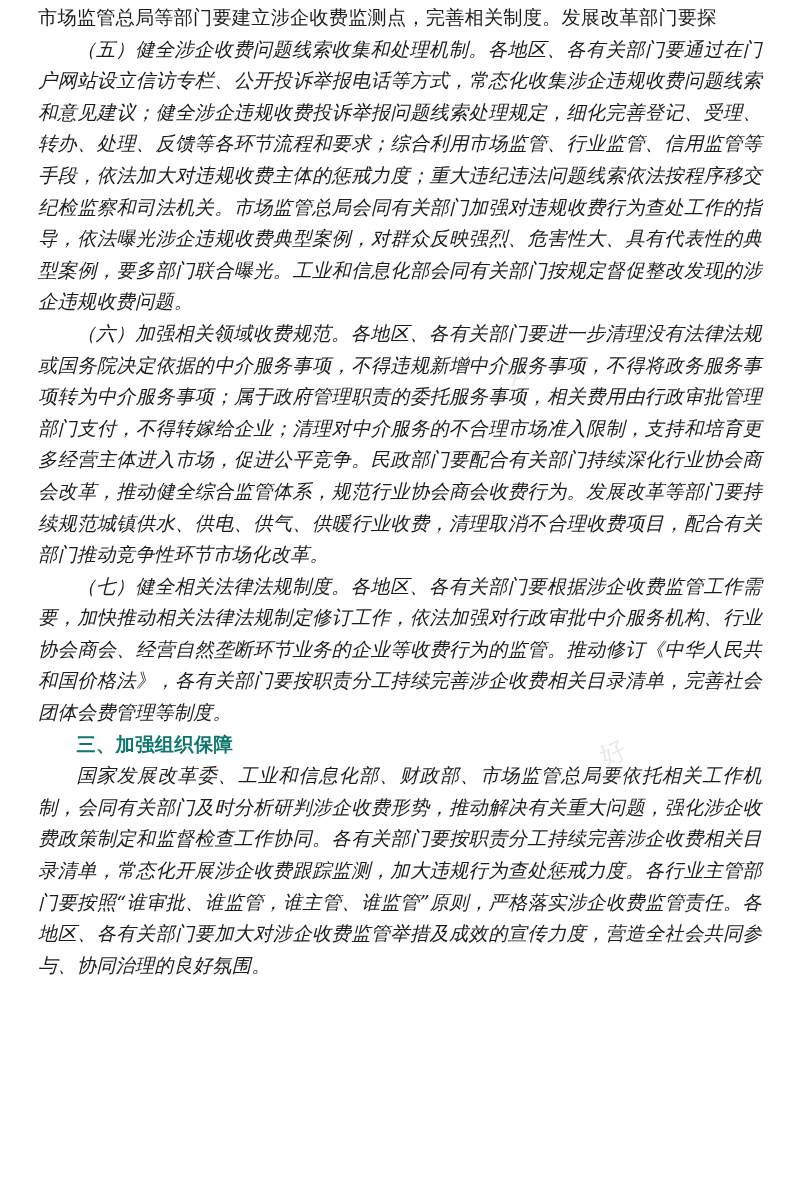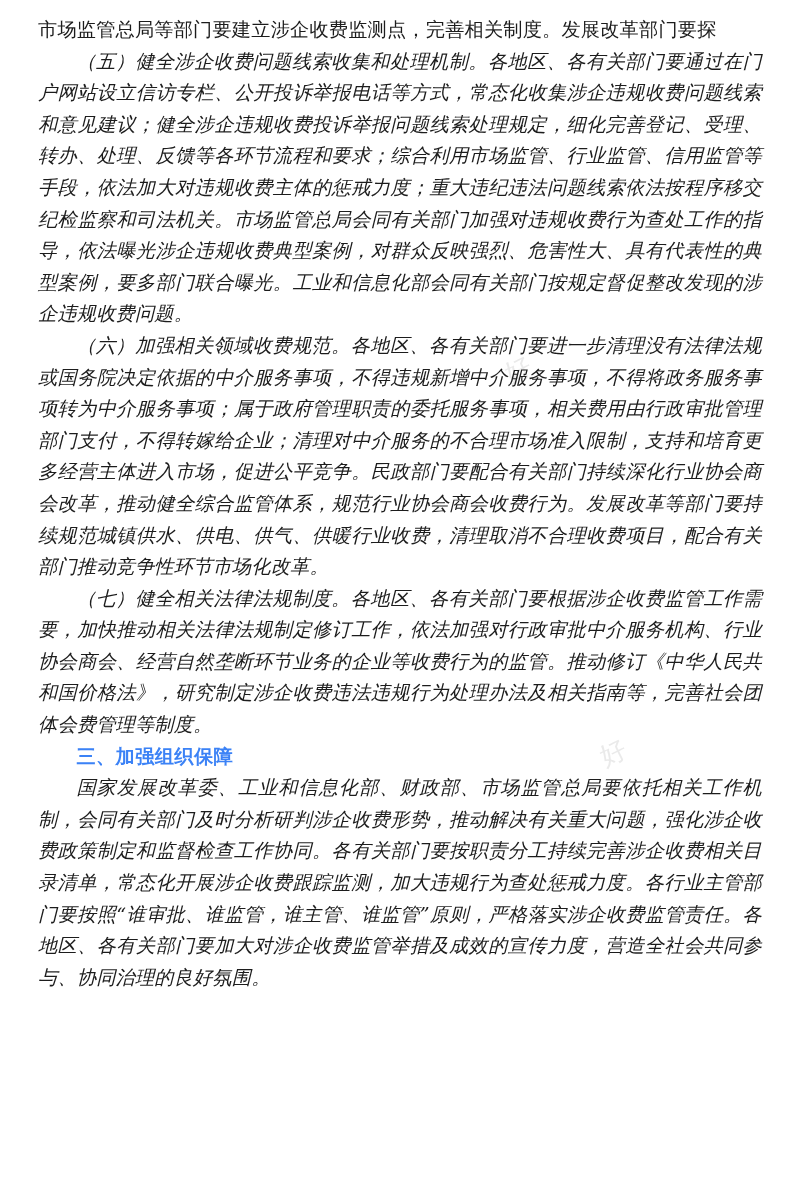--- a/index.html
+++ b/index.html
@@ -37,33 +37,33 @@
     text-justify: inter-ideograph;
     letter-spacing: 0.2px;
     color: #1c1c1c;
     word-break: break-all;
   }
   p.indent {
     text-indent: 2em;
     font-style: italic;
   }
   .first-line {
-    padding-top: 14px;
+    padding-top: 2px;
   }
   .gap-top {
     margin-top: 52px;
   }
   .heading {
     margin: 0;
     font-size: 19.2px;
     line-height: 31.6px;
     font-weight: bold;
     text-indent: 2em;
     letter-spacing: 0.4px;
-    color: #3b82f6;
+    color: #0f766e;
   }
   
   .watermark {
     position: absolute;
     z-index: 1;
     color: rgba(140, 140, 140, 0.18);
     font-size: 26px;
     font-family: "DejaVu Sans", "Liberation Sans", sans-serif;
     letter-spacing: 3px;
     transform: rotate(-26deg);
@@ -84,20 +84,20 @@
 
   <div class="doc-body">
 
     <p class="para first-line">市场监管总局等部门要建立涉企收费监测点，完善相关制度。发展改革部门要探</p>
 
 
     <p class="para indent">（五）健全涉企收费问题线索收集和处理机制。各地区、各有关部门要通过在门户网站设立信访专栏、公开投诉举报电话等方式，常态化收集涉企违规收费问题线索和意见建议；健全涉企违规收费投诉举报问题线索处理规定，细化完善登记、受理、转办、处理、反馈等各环节流程和要求；综合利用市场监管、行业监管、信用监管等手段，依法加大对违规收费主体的惩戒力度；重大违纪违法问题线索依法按程序移交纪检监察和司法机关。市场监管总局会同有关部门加强对违规收费行为查处工作的指导，依法曝光涉企违规收费典型案例，对群众反映强烈、危害性大、具有代表性的典型案例，要多部门联合曝光。工业和信息化部会同有关部门按规定督促整改发现的涉企违规收费问题。</p>
 
     <p class="para indent">（六）加强相关领域收费规范。各地区、各有关部门要进一步清理没有法律法规或国务院决定依据的中介服务事项，不得违规新增中介服务事项，不得将政务服务事项转为中介服务事项；属于政府管理职责的委托服务事项，相关费用由行政审批管理部门支付，不得转嫁给企业；清理对中介服务的不合理市场准入限制，支持和培育更多经营主体进入市场，促进公平竞争。民政部门要配合有关部门持续深化行业协会商会改革，推动健全综合监管体系，规范行业协会商会收费行为。发展改革等部门要持续规范城镇供水、供电、供气、供暖行业收费，清理取消不合理收费项目，配合有关部门推动竞争性环节市场化改革。</p>
 
-    <p class="para indent">（七）健全相关法律法规制度。各地区、各有关部门要根据涉企收费监管工作需要，加快推动相关法律法规制定修订工作，依法加强对行政审批中介服务机构、行业协会商会、经营自然垄断环节业务的企业等收费行为的监管。推动修订《中华人民共和国价格法》，研究制定涉企收费违法违规行为处理办法及相关指南等，完善社会团体会费管理等制度。</p>
+    <p class="para indent">（七）健全相关法律法规制度。各地区、各有关部门要根据涉企收费监管工作需要，加快推动相关法律法规制定修订工作，依法加强对行政审批中介服务机构、行业协会商会、经营自然垄断环节业务的企业等收费行为的监管。推动修订《中华人民共和国价格法》，各有关部门要按职责分工持续完善涉企收费相关目录清单，完善社会团体会费管理等制度。</p>
 
     <p class="heading">三、加强组织保障</p>
 
     <p class="para indent">国家发展改革委、工业和信息化部、财政部、市场监管总局要依托相关工作机制，会同有关部门及时分析研判涉企收费形势，推动解决有关重大问题，强化涉企收费政策制定和监督检查工作协同。各有关部门要按职责分工持续完善涉企收费相关目录清单，常态化开展涉企收费跟踪监测，加大违规行为查处惩戒力度。各行业主管部门要按照“谁审批、谁监管，谁主管、谁监管”原则，严格落实涉企收费监管责任。各地区、各有关部门要加大对涉企收费监管举措及成效的宣传力度，营造全社会共同参与、协同治理的良好氛围。</p>
 
   </div>
 </div>
 
 </body></html>

